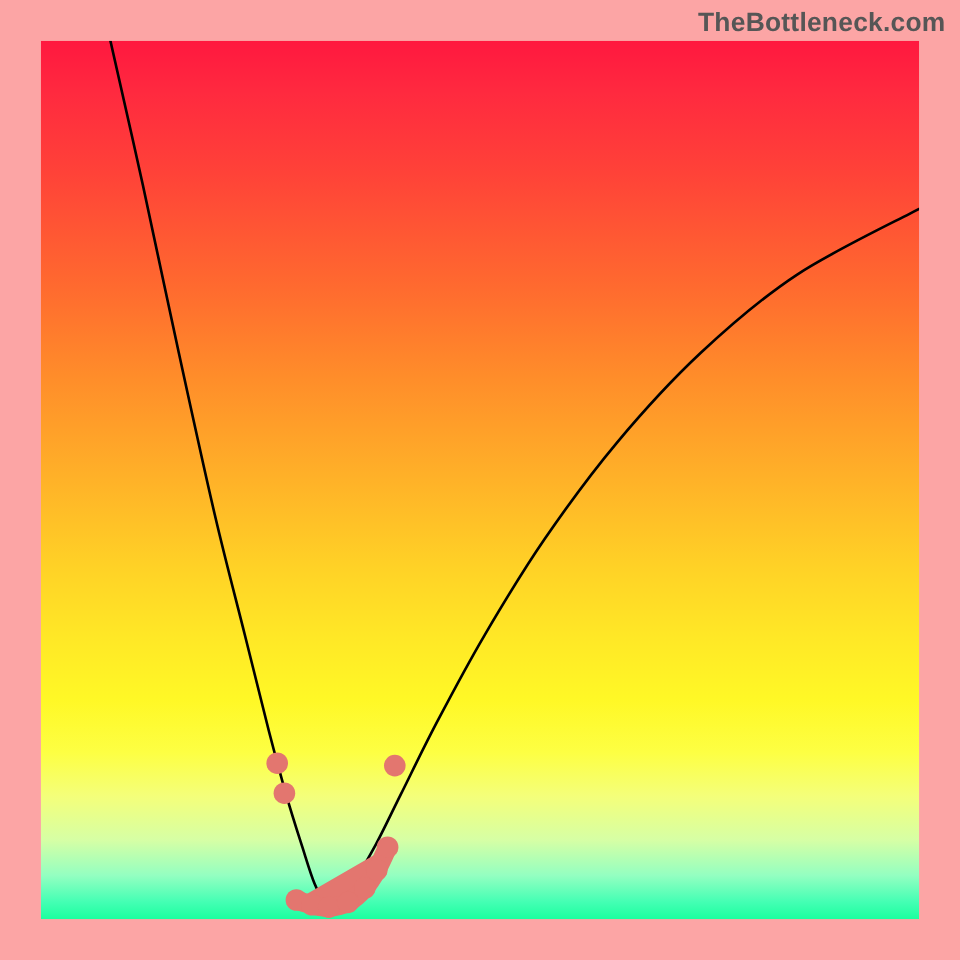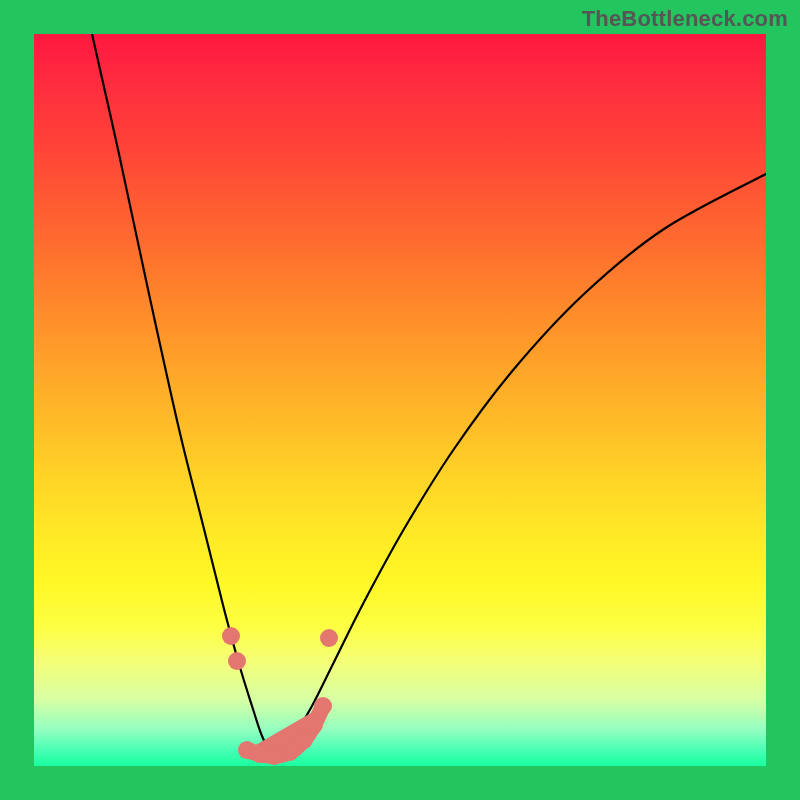--- a/index.html
+++ b/index.html
@@ -1,21 +1,21 @@
 <!DOCTYPE html>
 <html><head>
 <meta charset="utf-8">
 <style>
   * { margin: 0; padding: 0; box-sizing: border-box; }
   html, body { width: 800px; height: 800px; overflow: hidden; background: #000; }
   .container {
     width: 800px;
     height: 800px;
     position: relative;
-    background: #22c55e;
+    background: #fca5a5;
   }
   .attribution {
     position: absolute;
     top: 6px;
     right: 12px;
     font-family: Arial, Helvetica, sans-serif;
     font-size: 22px;
     font-weight: 600;
     color: #565656;
     letter-spacing: 0.2px;

